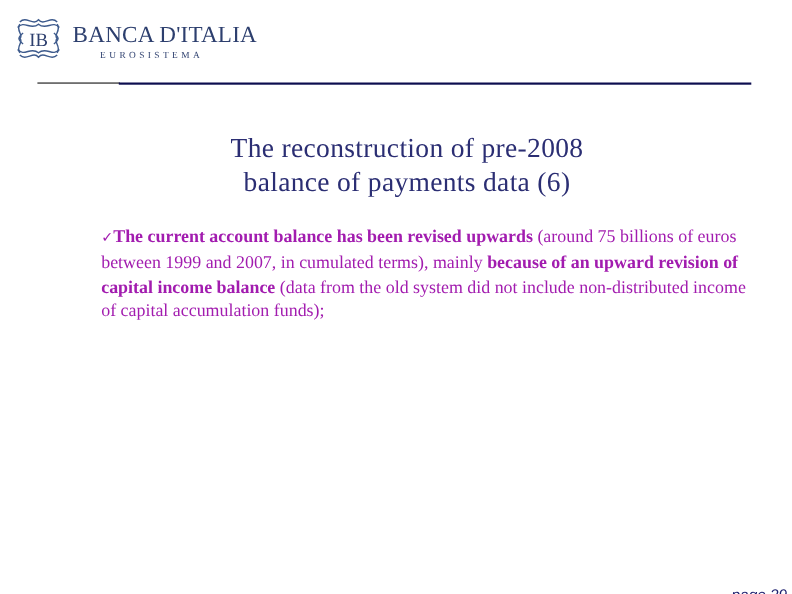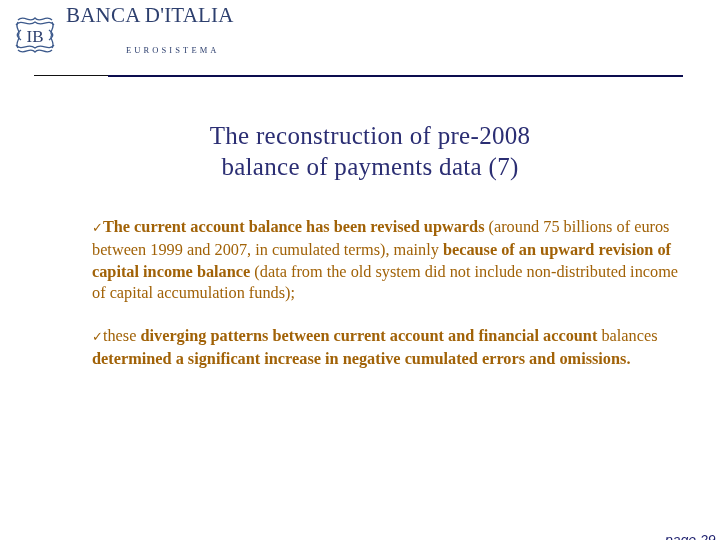--- a/index.html
+++ b/index.html
@@ -2,41 +2,40 @@
 <html><head>
   <meta charset="utf-8">
   <style>
     html, body { margin: 0; padding: 0; }
     body {
       width: 720px; height: 540px; background: #ffffff; position: relative; overflow: hidden;
       font-family: "DejaVu Serif", "Liberation Serif", serif;
     }
     .logo-mark { position: absolute; left: 12px; top: 12px; width: 46px; height: 46px; text-align: center; }
     .logo-name {
-      position: absolute; left: 66px; top: 3px;
+      position: absolute; left: 66px; top: 19px;
       font-family: "Liberation Serif", serif; font-size: 21px; color: #2d3f6e; letter-spacing: 0.2px;
       white-space: nowrap;
     }
     .logo-sub {
       position: absolute; left: 91px; top: 45px;
       font-family: "Liberation Serif", serif; font-size: 8.5px; color: #2d3f6e; letter-spacing: 3.1px;
       white-space: nowrap;
-      margin-left: 35px;
     }
     .rule-thin { position: absolute; left: 34px; top: 75px; width: 75px; height: 1px; background: #111; }
     .rule-thick { position: absolute; left: 108px; top: 75px; width: 575px; height: 2px; background: #0c0d4f; }
     .title {
       position: absolute; left: 160px; top: 100px; width: 420px; text-align: center;
       font-family: "Liberation Serif", serif; font-size: 25px; line-height: 31px; color: #2b2e73;
       letter-spacing: 0.3px;
       margin-top: 20px;
     }
     .body {
       position: absolute; left: 92px; top: 204px; width: 600px;
-      font-family: "Liberation Serif", serif; font-size: 16.3px; line-height: 21.8px; color: #a16207; margin-top: 12px;
+      font-family: "Liberation Serif", serif; font-size: 16.3px; line-height: 21.8px; color: #a21caf;
     }
     .para { margin: 0 0 21px 0; }
     .para b { font-weight: bold; }
     .check { font-family: "DejaVu Sans", sans-serif; font-size: 13px; }
     .page-num {
       position: absolute; left: 665px; top: 532px;
       font-family: Liberation Sans, sans-serif; font-style: italic; font-size: 14px; color: #1d1f6e;
     }
   </style>
 </head>
@@ -58,21 +57,20 @@
   </svg>
 </div>
 <div class="logo-name">BANCA D'ITALIA</div>
 <div class="logo-sub">EUROSISTEMA</div>
 
 <div class="rule-thin"></div>
 <div class="rule-thick"></div>
 
 <div class="title">
   <div>The reconstruction of pre-2008</div>
-  <div>balance of payments data (7)</div>
+  <div>balance of payments data (6)</div>
 </div>
 
 <div class="body">
   <p class="para"><span class="check">✓</span><b>The current account balance has been revised upwards</b><span> (around 75 billions of euros between 1999 and 2007, in cumulated terms), mainly </span><b>because of an upward revision of capital income balance</b><span> (data from the old system did not include non-distributed income of capital accumulation funds);</span></p>
-  <p class="para"><span class="check">✓</span><span>these </span><b>diverging patterns between current account and financial account</b><span> balances </span><b>determined a significant increase in negative cumulated errors and omissions.</b></p>
 </div>
 
 <div class="page-num">page 29</div>
 
 </body></html>

